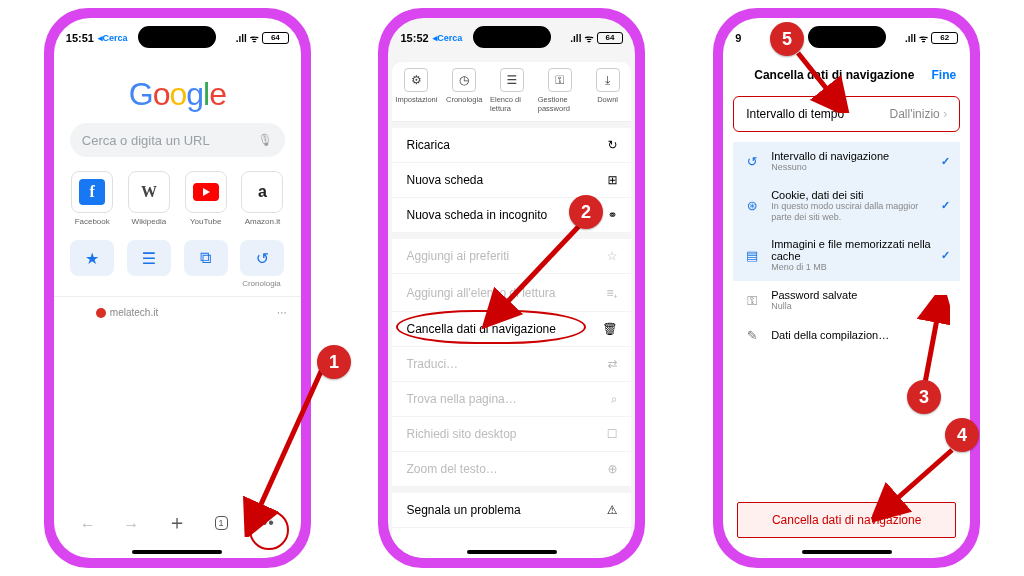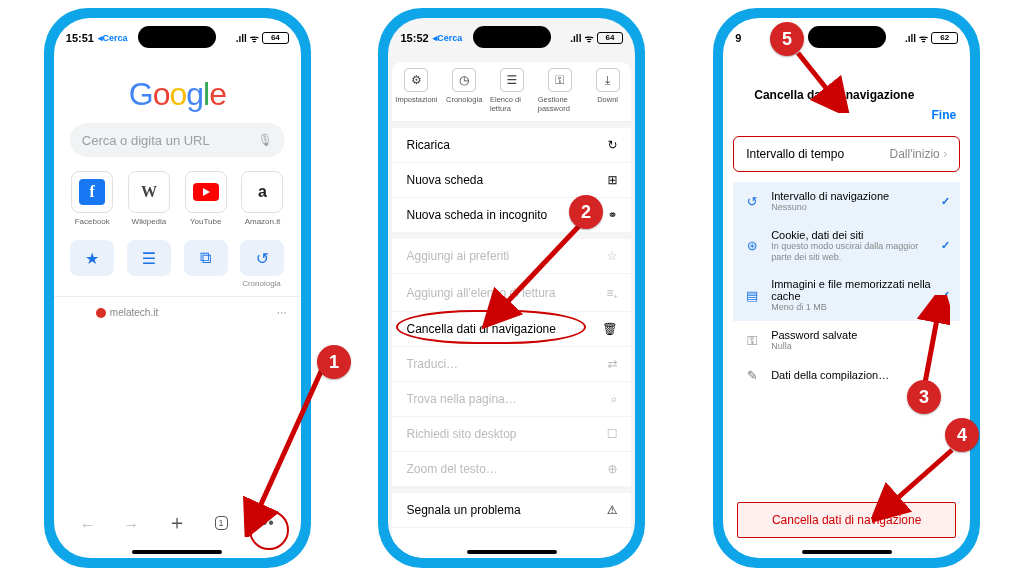--- a/index.html
+++ b/index.html
@@ -12,21 +12,21 @@
     justify-content: space-around;
     align-items: center;
     padding: 10px;
     box-sizing: border-box;
     position: relative;
     overflow: hidden;
   }
   .phone {
     width: 267px;
     height: 560px;
-    background: #0ea5e9;
+    background: #d946ef;
     border-radius: 44px;
     padding: 10px;
     box-sizing: border-box;
     position: relative;
   }
   .screen {
     width: 100%;
     height: 100%;
     background: #fff;
     border-radius: 36px;
@@ -98,21 +98,21 @@
   .mt { display:flex; flex-direction:column; align-items:center; gap:3px; color:#555; font-size:7.5px; width:44px;}
   .mt-icon { width:22px; height:22px; border:1px solid #ccc; border-radius:4px; display:flex; align-items:center; justify-content:center; font-size:12px; color:#444;}
   .menu-list { flex:1; overflow:hidden; }
   .menu-item { display:flex; justify-content:space-between; align-items:center; padding:10px 14px; font-size:12px; border-bottom:1px solid #f3f3f3;}
   .menu-item.disabled { color:#bbb; }
   .oval { position:absolute; border:2px solid #c00; border-radius:50%; }
 
   
   .sheet-head { display:flex; justify-content:space-between; align-items:center; padding:10px 14px 8px; font-size:12px;}
   .sheet-head .title{font-weight:600;}
-  .sheet-head .fine{color:#007aff;font-weight:600;margin-top:40px;}
+  .sheet-head .fine{color:#007aff;font-weight:600;}
   .group { margin:6px 10px; border:1.5px solid transparent; border-radius:6px; }
   .group.red-box { border-color:#c00; }
   .row3 { display:flex; align-items:center; padding:8px 10px; gap:10px; font-size:11px; position:relative;}
   .row3 .icon3{ width:18px; text-align:center; font-size:13px; color:#1a73e8;}
   .row3 .txt{flex:1;}
   .row3 .sub{display:block;font-size:9px;color:#888;line-height:1.2;}
   .row3 .chk{color:#1a73e8;font-weight:700;}
   .row3.sel { background:#eaf2fb; }
   .interval-row{display:flex;justify-content:space-between;align-items:flex-start;padding:10px 12px;font-size:12px;}
   .interval-row .val{color:#888;}

